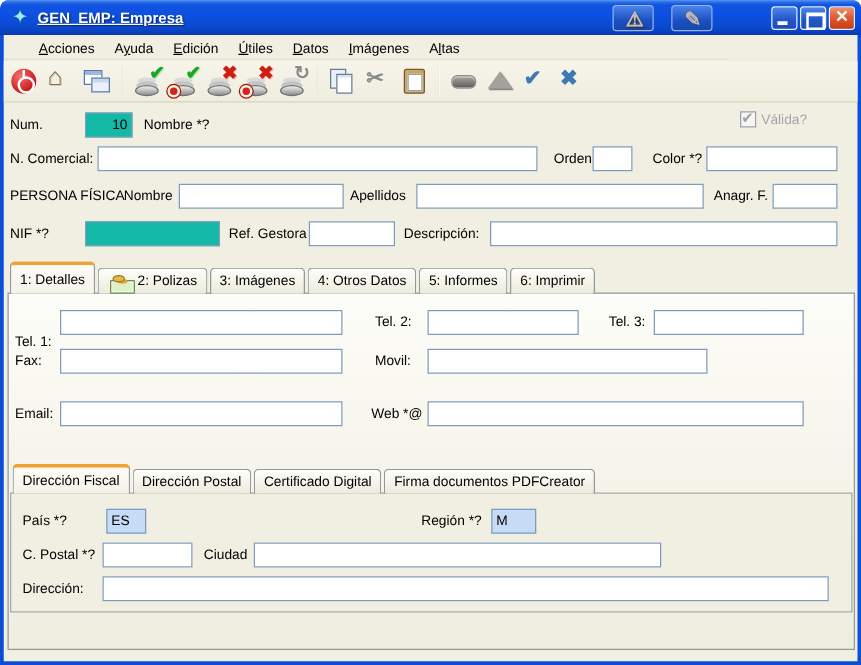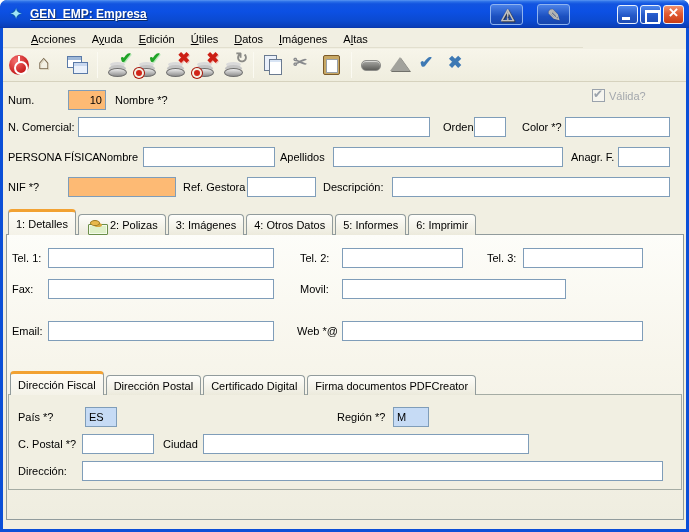--- a/index.html
+++ b/index.html
@@ -78,21 +78,21 @@
   .i-paste::after{content:"";position:absolute;left:7px;top:6px;width:10px;height:12px;background:#fff;border:1px solid #98A0A8;}
   
   .i-minusbar::before{content:"";position:absolute;left:2px;top:7px;width:18px;height:9px;border-radius:5px;background:linear-gradient(180deg,#A8A8A4,#5E5E5A);border:1px solid #8E8E8A;box-shadow:inset 0 1px 0 #D8D8D4;}
   .i-triup::before{content:"";position:absolute;left:2px;top:4px;width:0;height:0;border-left:10px solid transparent;border-right:10px solid transparent;border-bottom:14px solid #A2A29C;filter:drop-shadow(1px 1px 0 #70706A);}
   .i-glyph .g{font-size:17px;left:2px;top:-1px;}
   .g-warn{color:#C2C2C2;font-size:16px !important;text-shadow:0 0 1px #555,1px 1px 1px #333;}
   .g-pencil{color:#B8B8B8;font-size:16px !important;text-shadow:0 0 1px #444;}
   
   .lbl{position:absolute;height:20px;line-height:20px;white-space:nowrap;}
   .fld{position:absolute;height:20px;border:1px solid #7F9DB9;background:#fff;font-family:inherit;font-size:11px;padding:1px 3px;color:#000;}
-  .fld.pink{background:#fdba74;}
+  .fld.pink{background:#14b8a6;}
   .fld.blue{background:#C6DBF5;}
   .fld.num{text-align:right;}
   .cb{width:13px;height:13px;background:#fff;border:1px solid #18427F;position:relative;display:inline-block;flex:0 0 auto;}
   .cb.checked::after{content:"✔";position:absolute;left:0px;top:-3px;color:#21A121;font-size:12px;font-weight:bold;}
   .cb.disabled{border-color:#9AA2AC;background:#F6F5EF;}
   .cb.disabled::after{color:#9AA2AC;}
   #activa-wrap{
     position:absolute;left:511px;top:58px;width:70px;height:24px;border-radius:4px;
     background:#EBFAE4;border:1px solid #7EDB74;box-shadow:0 0 4px 3px #8CE887;
     display:flex;align-items:center;gap:4px;padding:0 4px;
@@ -283,21 +283,21 @@
         </div>
         <div class="tab">
           <span>5: Informes</span>
         </div>
         <div class="tab">
           <span>6: Imprimir</span>
         </div>
       </div>
     <div id="detalles-panel"></div>
 
-    <span class="lbl" style="left:9px;top:220px;z-index:5">Tel. 1:</span>
+    <span class="lbl" style="left:9px;top:236px;z-index:5">Tel. 1:</span>
     <input class="fld" style="left: 45px; top: 220px; width: 226px; z-index: 5;" value="">
     <span class="lbl" style="left:297px;top:220px;z-index:5">Tel. 2:</span>
     <input class="fld" style="left: 339px; top: 220px; width: 121px; z-index: 5;" value="">
     <span class="lbl" style="left:484px;top:220px;z-index:5">Tel. 3:</span>
     <input class="fld" style="left: 520px; top: 220px; width: 120px; z-index: 5;" value="">
 
     <span class="lbl" style="left:9px;top:251px;z-index:5">Fax:</span>
     <input class="fld" style="left: 45px; top: 251px; width: 226px; z-index: 5;" value="">
     <span class="lbl" style="left:297px;top:251px;z-index:5">Movil:</span>
     <input class="fld" style="left: 339px; top: 251px; width: 224px; z-index: 5;" value="">

